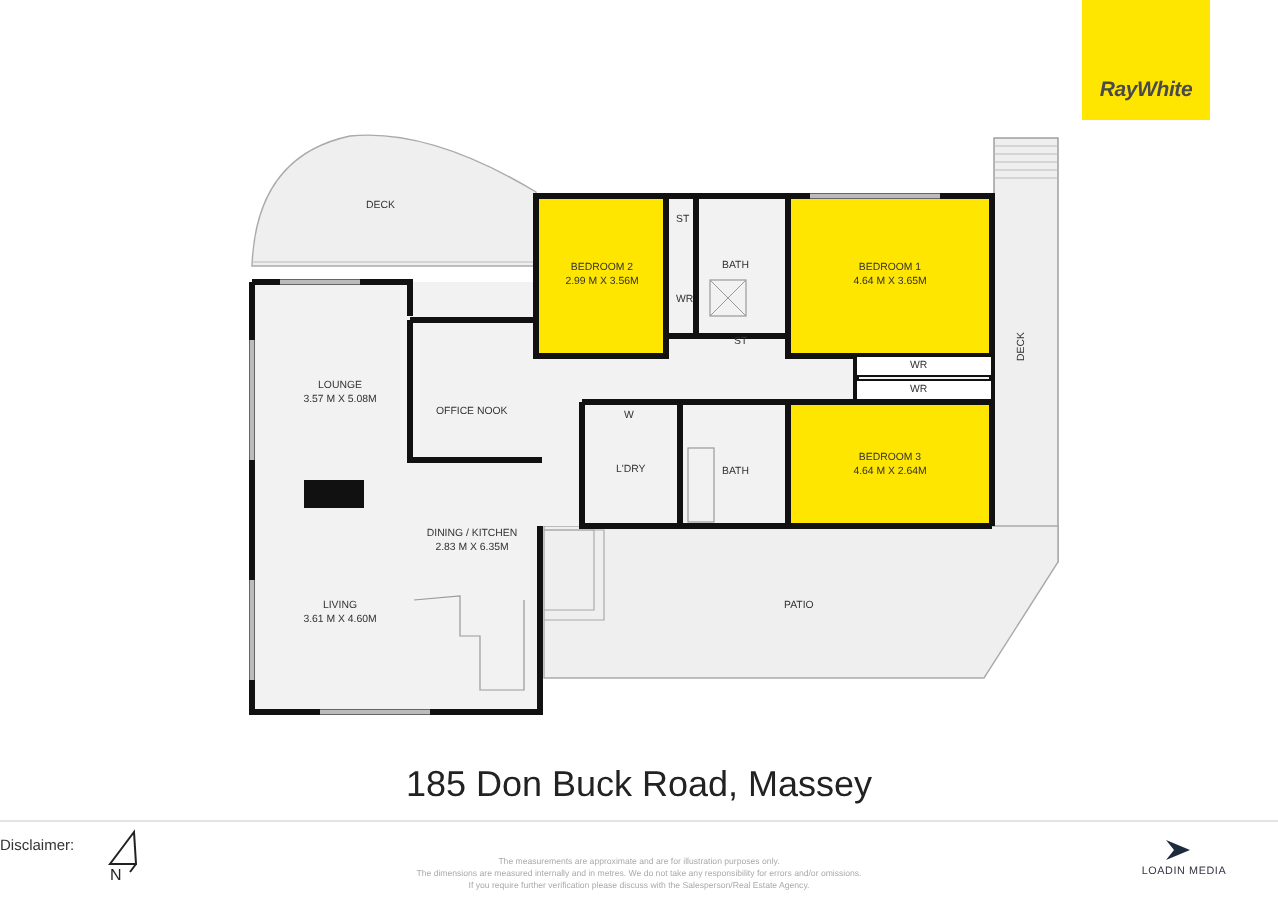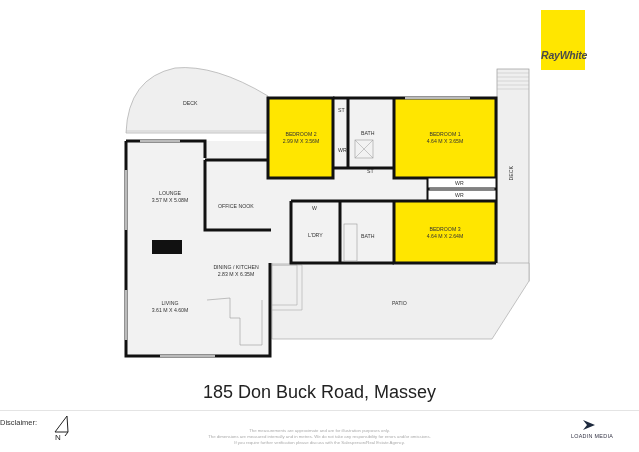--- a/index.html
+++ b/index.html
@@ -1,18 +1,18 @@
 <!DOCTYPE html>
 <html><head>
 <meta charset="utf-8">
 <style>
   html,body{margin:0;padding:0;background:#fff;}
   body{width:639px;height:452px;position:relative;overflow:hidden;font-family:"Liberation Sans",sans-serif;}
   .abs{position:absolute;}
-  .logo{position:absolute;left:541px;top:10px;width:44px;height:60px;background:#ffe600;}
+  .logo{position:absolute;left:541px;top:0;width:64px;height:60px;background:#ffe600;}
   .logo span{position:absolute;left:0;right:0;bottom:9px;text-align:center;font-weight:bold;font-style:italic;font-size:10.5px;color:#4a4a4a;letter-spacing:-0.2px;}
   .lbl{position:absolute;font-size:5.2px;color:#333;text-align:center;line-height:6.5px;white-space:nowrap;}
   .title{position:absolute;left:0;right:0;top:382px;text-align:center;font-size:18px;color:#222;}
   .hr{position:absolute;left:0;right:0;top:410px;height:1px;background:#e4e4e4;}
   .disc-h{position:absolute;left:0;right:0;top:418px;text-align:left;font-size:7.5px;color:#333;}
   .disc-l{position:absolute;left:0;right:0;text-align:center;font-size:4.3px;color:#aaa;}
   .brand2{position:absolute;left:567px;top:433px;width:50px;text-align:center;font-size:5.4px;color:#334;letter-spacing:0.3px;}
 </style>
 </head>
 <body>

